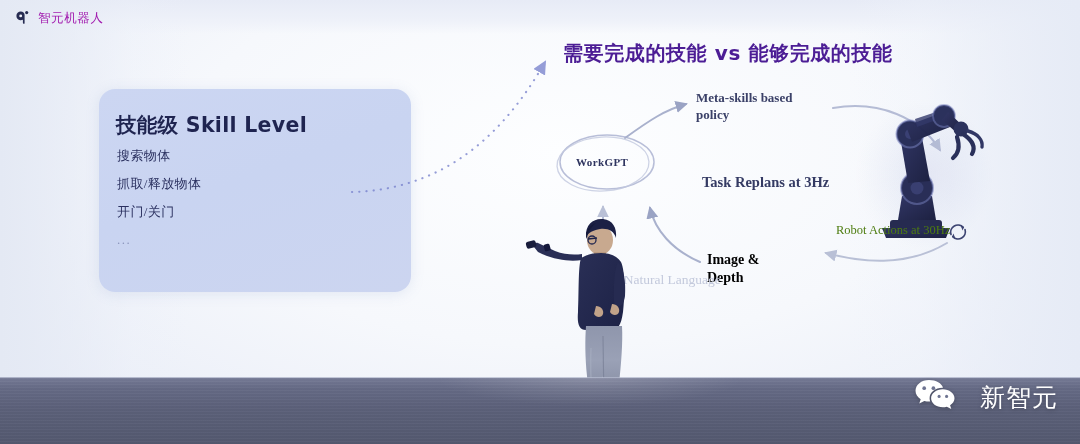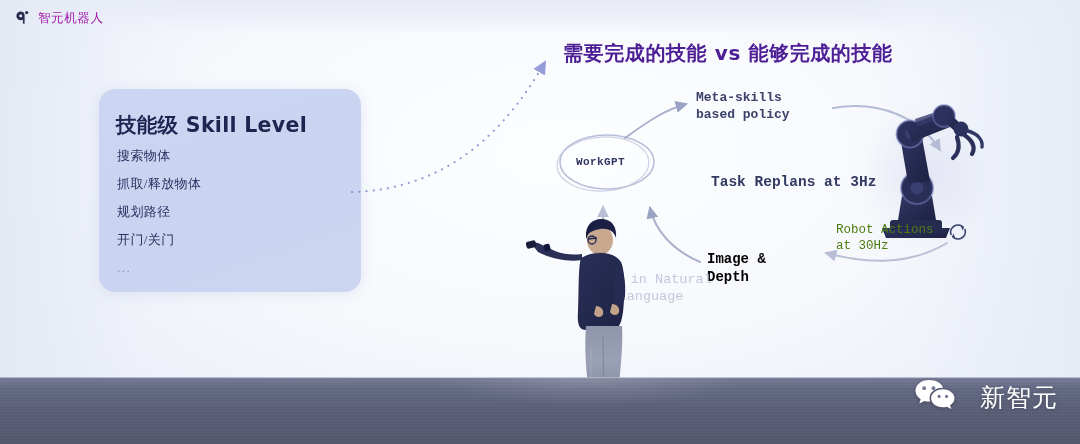--- a/index.html
+++ b/index.html
@@ -56,21 +56,21 @@
   }
   .logo-mark{width:17px;height:17px;position:relative;}
   .logo-text{
     font-size:12.5px;color:#a21caf;letter-spacing:.6px;
     font-family:"DejaVu Sans","Liberation Sans",sans-serif;
     white-space:nowrap;
   }
 
   
   .skill-panel{
-    position:absolute;left:99px;top:89px;width:262px;height:203px;
+    position:absolute;left:99px;top:89px;width:312px;height:203px;
     border-radius:16px;
     background:linear-gradient(160deg,#ccd6f2 0%, #c9d4f1 45%, #ccd5f0 100%);
     box-shadow:0 2px 14px rgba(120,140,190,.16);
   }
   .skill-title{
     position:absolute;left:17px;top:22px;
     font-size:20.5px;font-weight:700;color:#1f2450;letter-spacing:.3px;
     white-space:nowrap;
     font-family:"DejaVu Sans","Liberation Sans",sans-serif;
   }
@@ -85,24 +85,24 @@
   
   .headline{
     position:absolute;left:563px;top:40px;
     font-size:20px;font-weight:700;color:#4c1d95;letter-spacing:.6px;
     white-space:nowrap;
     font-family:"DejaVu Sans","Liberation Sans",sans-serif;
   }
 
   
   .dg{position:absolute;color:#3b4168;font-size:13px;line-height:1.28;
-      font-family:Liberation Mono, monospace;}
+      font-family:Liberation Serif, serif;}
 
   #meta-skills{left:696px;top:90px;font-weight:600;color:#3b4168;width:130px;}
-  #task-replans{left:702px;top:173px;font-size:14.5px;font-weight:600;color:#343a63;white-space:nowrap;margin-left:9px;}
+  #task-replans{left:702px;top:173px;font-size:14.5px;font-weight:600;color:#343a63;white-space:nowrap;}
   #image-depth{left:707px;top:251px;font-size:14px;font-weight:600;color:#000000;width:90px;}
   #robot-actions{left:836px;top:222px;font-size:12.5px;width:120px;color:#4d7c0f;font-weight:500;}
   #task-natural{left:581px;top:271px;font-size:13.5px;width:140px;color:#c3c9dc;font-weight:500;text-align:center;}
   #workgpt-label{left:576px;top:155px;font-size:11px;font-weight:700;color:#2f3560;letter-spacing:.4px;}
 
   
   .vec{position:absolute;left:0;top:0;width:1080px;height:444px;pointer-events:none;}
 
   
   .person{position:absolute;left:524px;top:216px;width:130px;height:212px;}
@@ -136,21 +136,20 @@
       </svg>
     </span>
     <span class="logo-text">智元机器人</span>
   </div>
 
   <div class="skill-panel">
     <div class="skill-title">技能级 Skill Level</div>
     <div class="skill-list">
       <div class="skill-item">搜索物体</div>
       <div class="skill-item">抓取/释放物体</div>
-      <div class="skill-item">规划路径</div>
       <div class="skill-item">开门/关门</div>
       <div class="skill-item muted">...</div>
     </div>
   </div>
 
   <div class="headline">需要完成的技能 vs 能够完成的技能</div>
 
   <svg class="vec" viewBox="0 0 1080 444">
     <defs>
       <marker id="ah" markerWidth="7" markerHeight="7" refX="5.2" refY="3" orient="auto">

